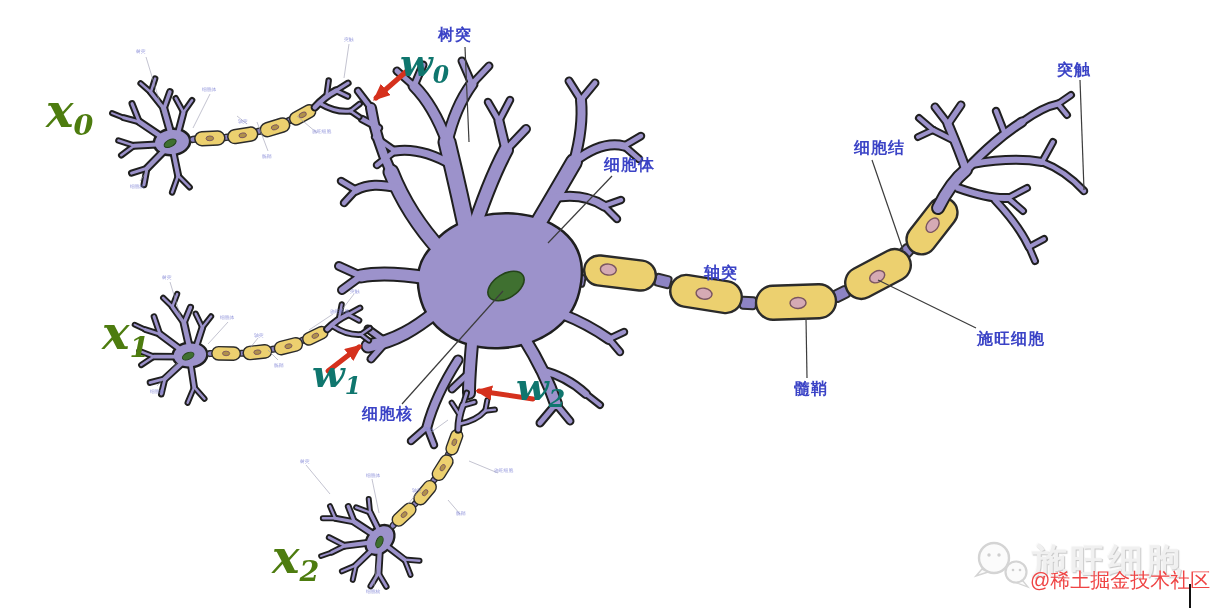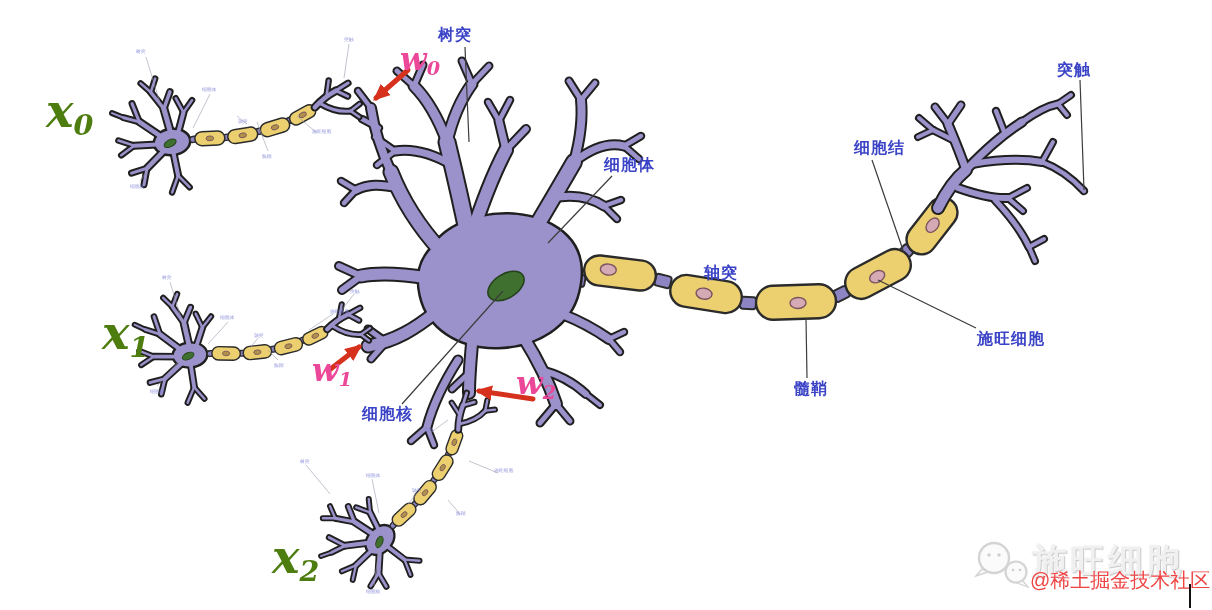--- a/index.html
+++ b/index.html
@@ -6,21 +6,21 @@
   body{width:1212px;height:610px;position:relative;background:#ffffff;overflow:hidden;
        font-family:"Liberation Sans",sans-serif;}
   #scene{position:absolute;left:0;top:0;z-index:1;}
   #label-layer{position:absolute;left:0;top:0;width:1092px;height:610px;z-index:2;pointer-events:none;}
   .lbl{position:absolute;font-size:16px;font-weight:bold;color:#3b43c6;white-space:nowrap;letter-spacing:1px;}
   .tlbl{position:absolute;font-size:10px;color:#7d81d4;opacity:.8;white-space:nowrap;
         transform:scale(.48);transform-origin:top left;}
   .xlbl{position:absolute;font-family:"DejaVu Serif",serif;font-style:italic;font-weight:bold;
         font-size:46px;color:#4d7c0f;line-height:1;}
   .wlbl{position:absolute;font-family:"DejaVu Serif",serif;font-style:italic;font-weight:bold;
-        font-size:31px;color:#ec4899;line-height:1;}
+        font-size:38px;color:#0f766e;line-height:1;}
   .sub{font-size:.62em;vertical-align:-0.28em;}
   .wm-brand{position:absolute;left:1032px;top:538px;font-size:35px;font-weight:bold;letter-spacing:3px;
         color:#f0f0f0;text-shadow:1px 1px 1px #c6c6c6,-1px -1px 0 #fbfbfb;white-space:nowrap;}
   .wm-comm{position:absolute;left:1030px;top:567px;font-size:20px;color:#ef4444;
         text-shadow:0 1px 0 #ffffff;white-space:nowrap;}
   .wm-bar{position:absolute;left:1189px;top:584px;width:2px;height:24px;background:#111;}
 </style>
 </head>
 <body>
 

